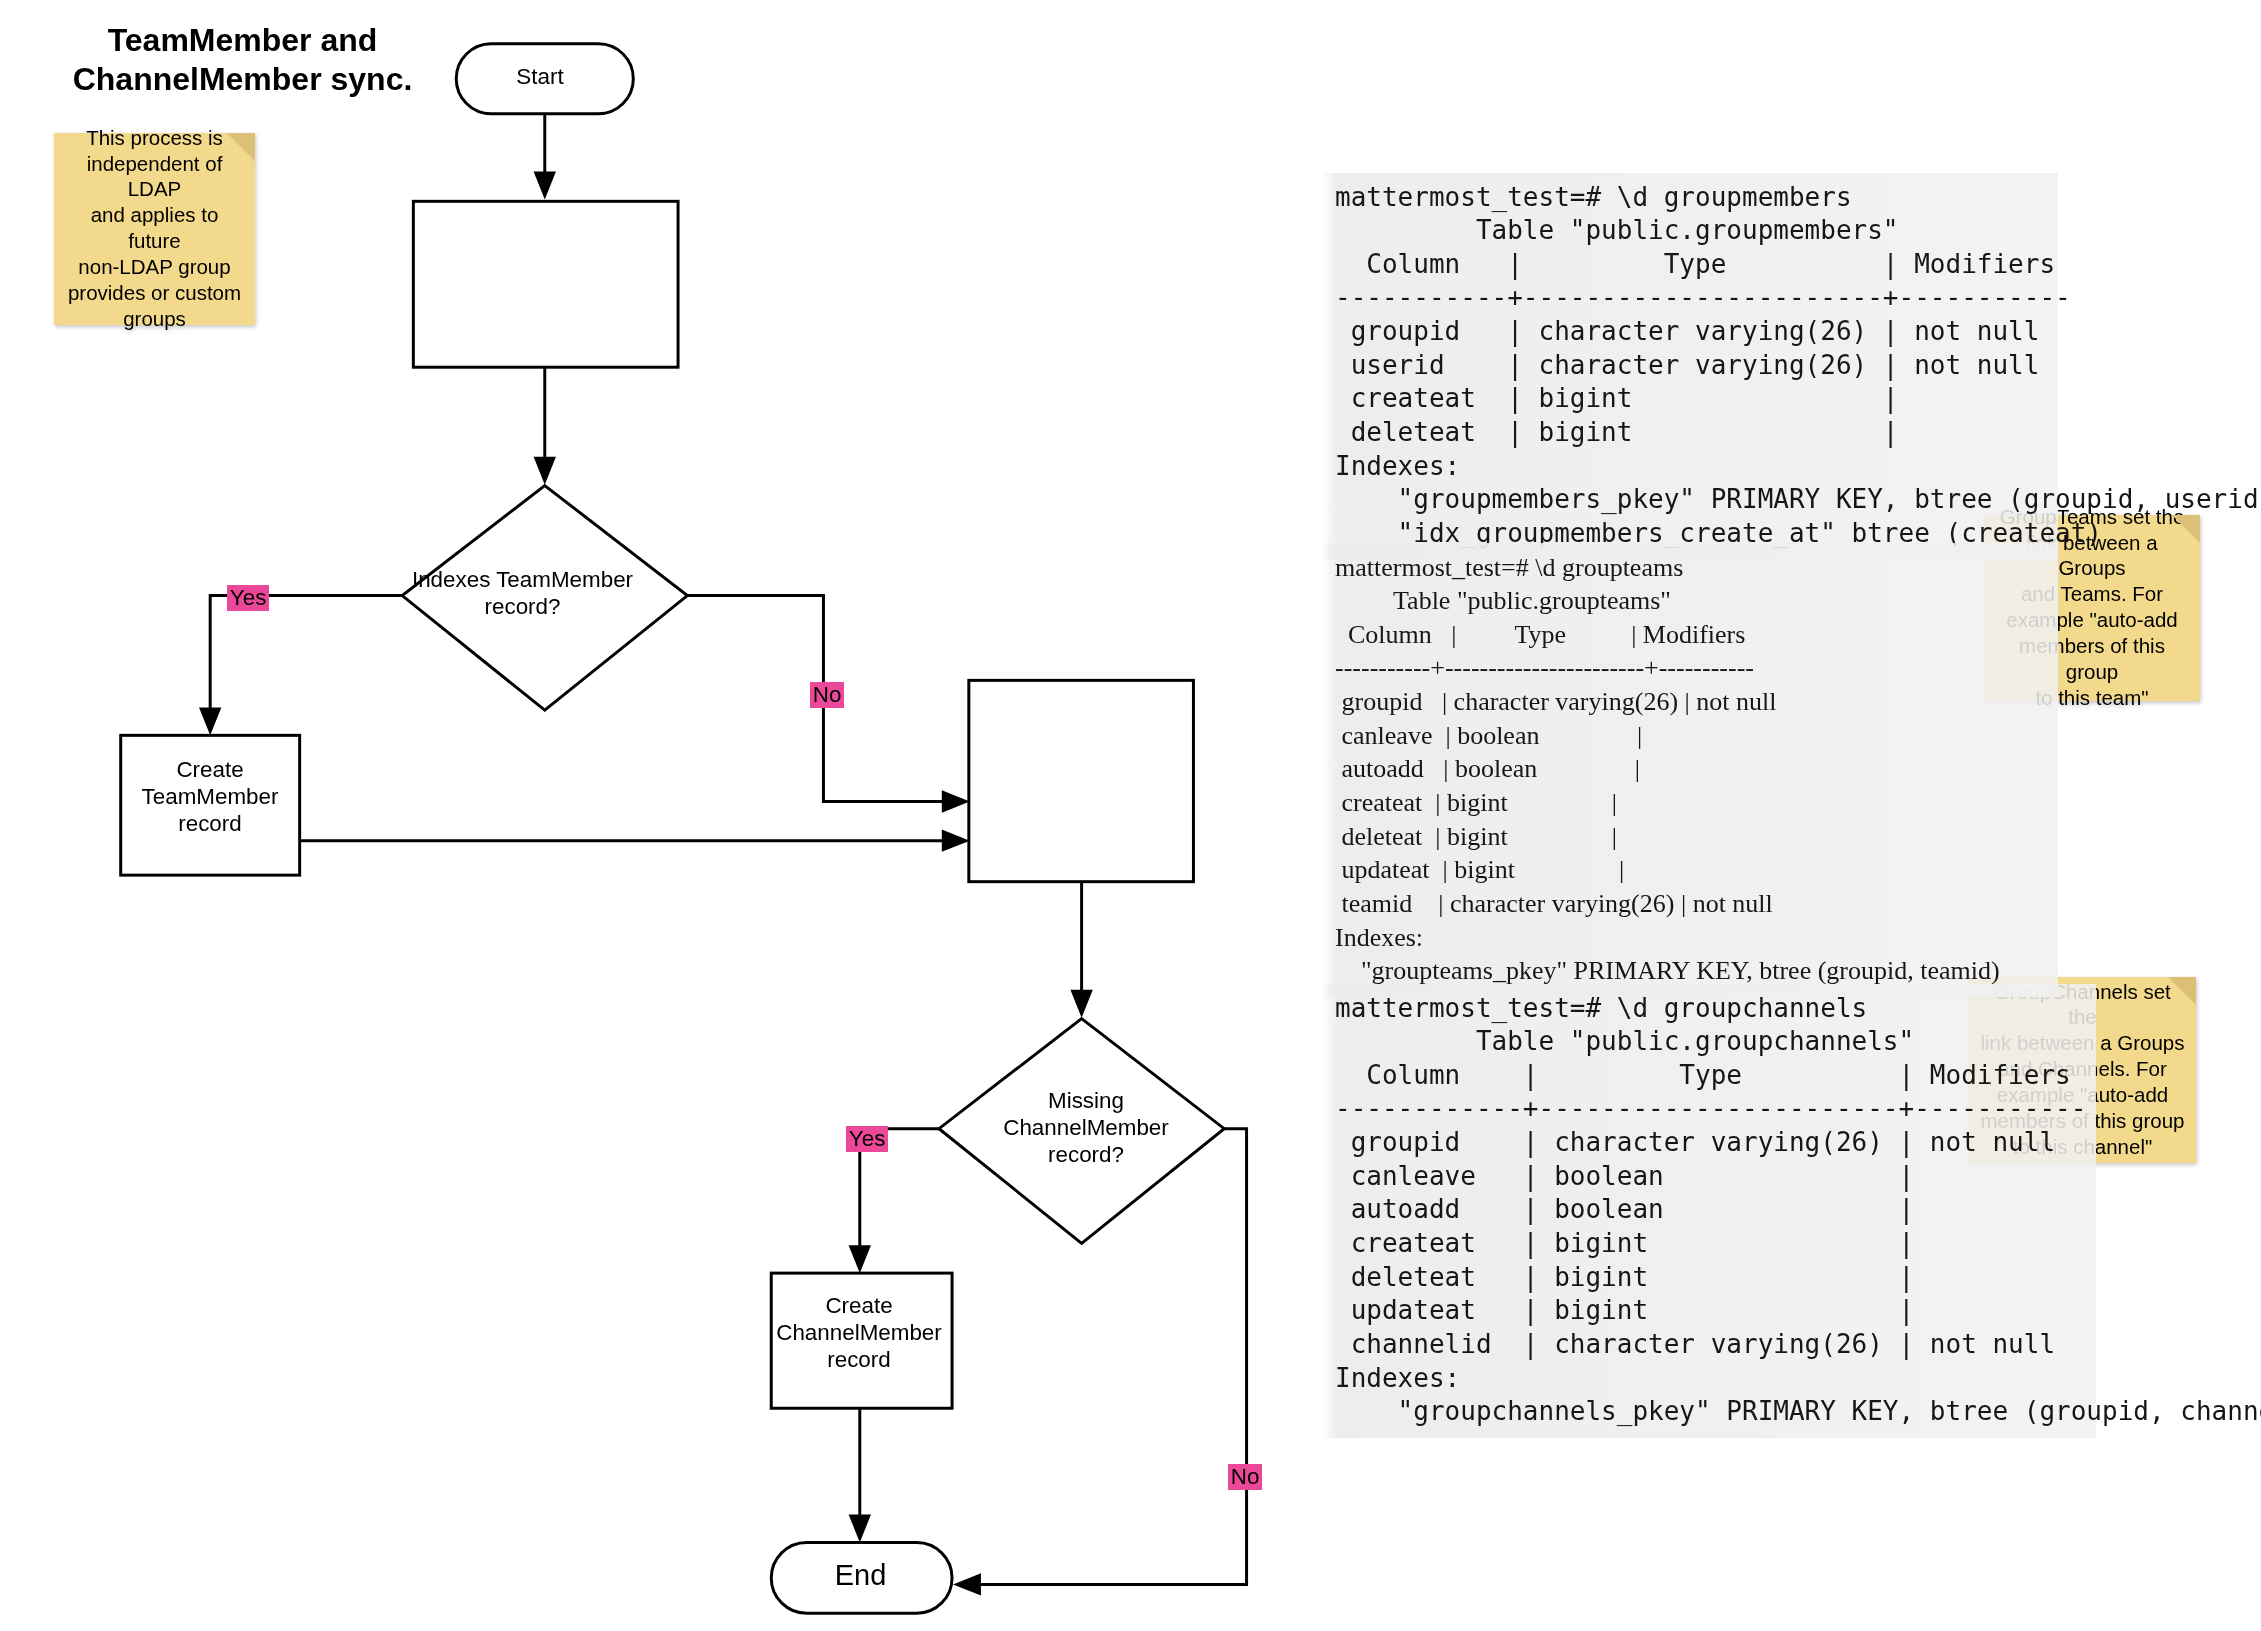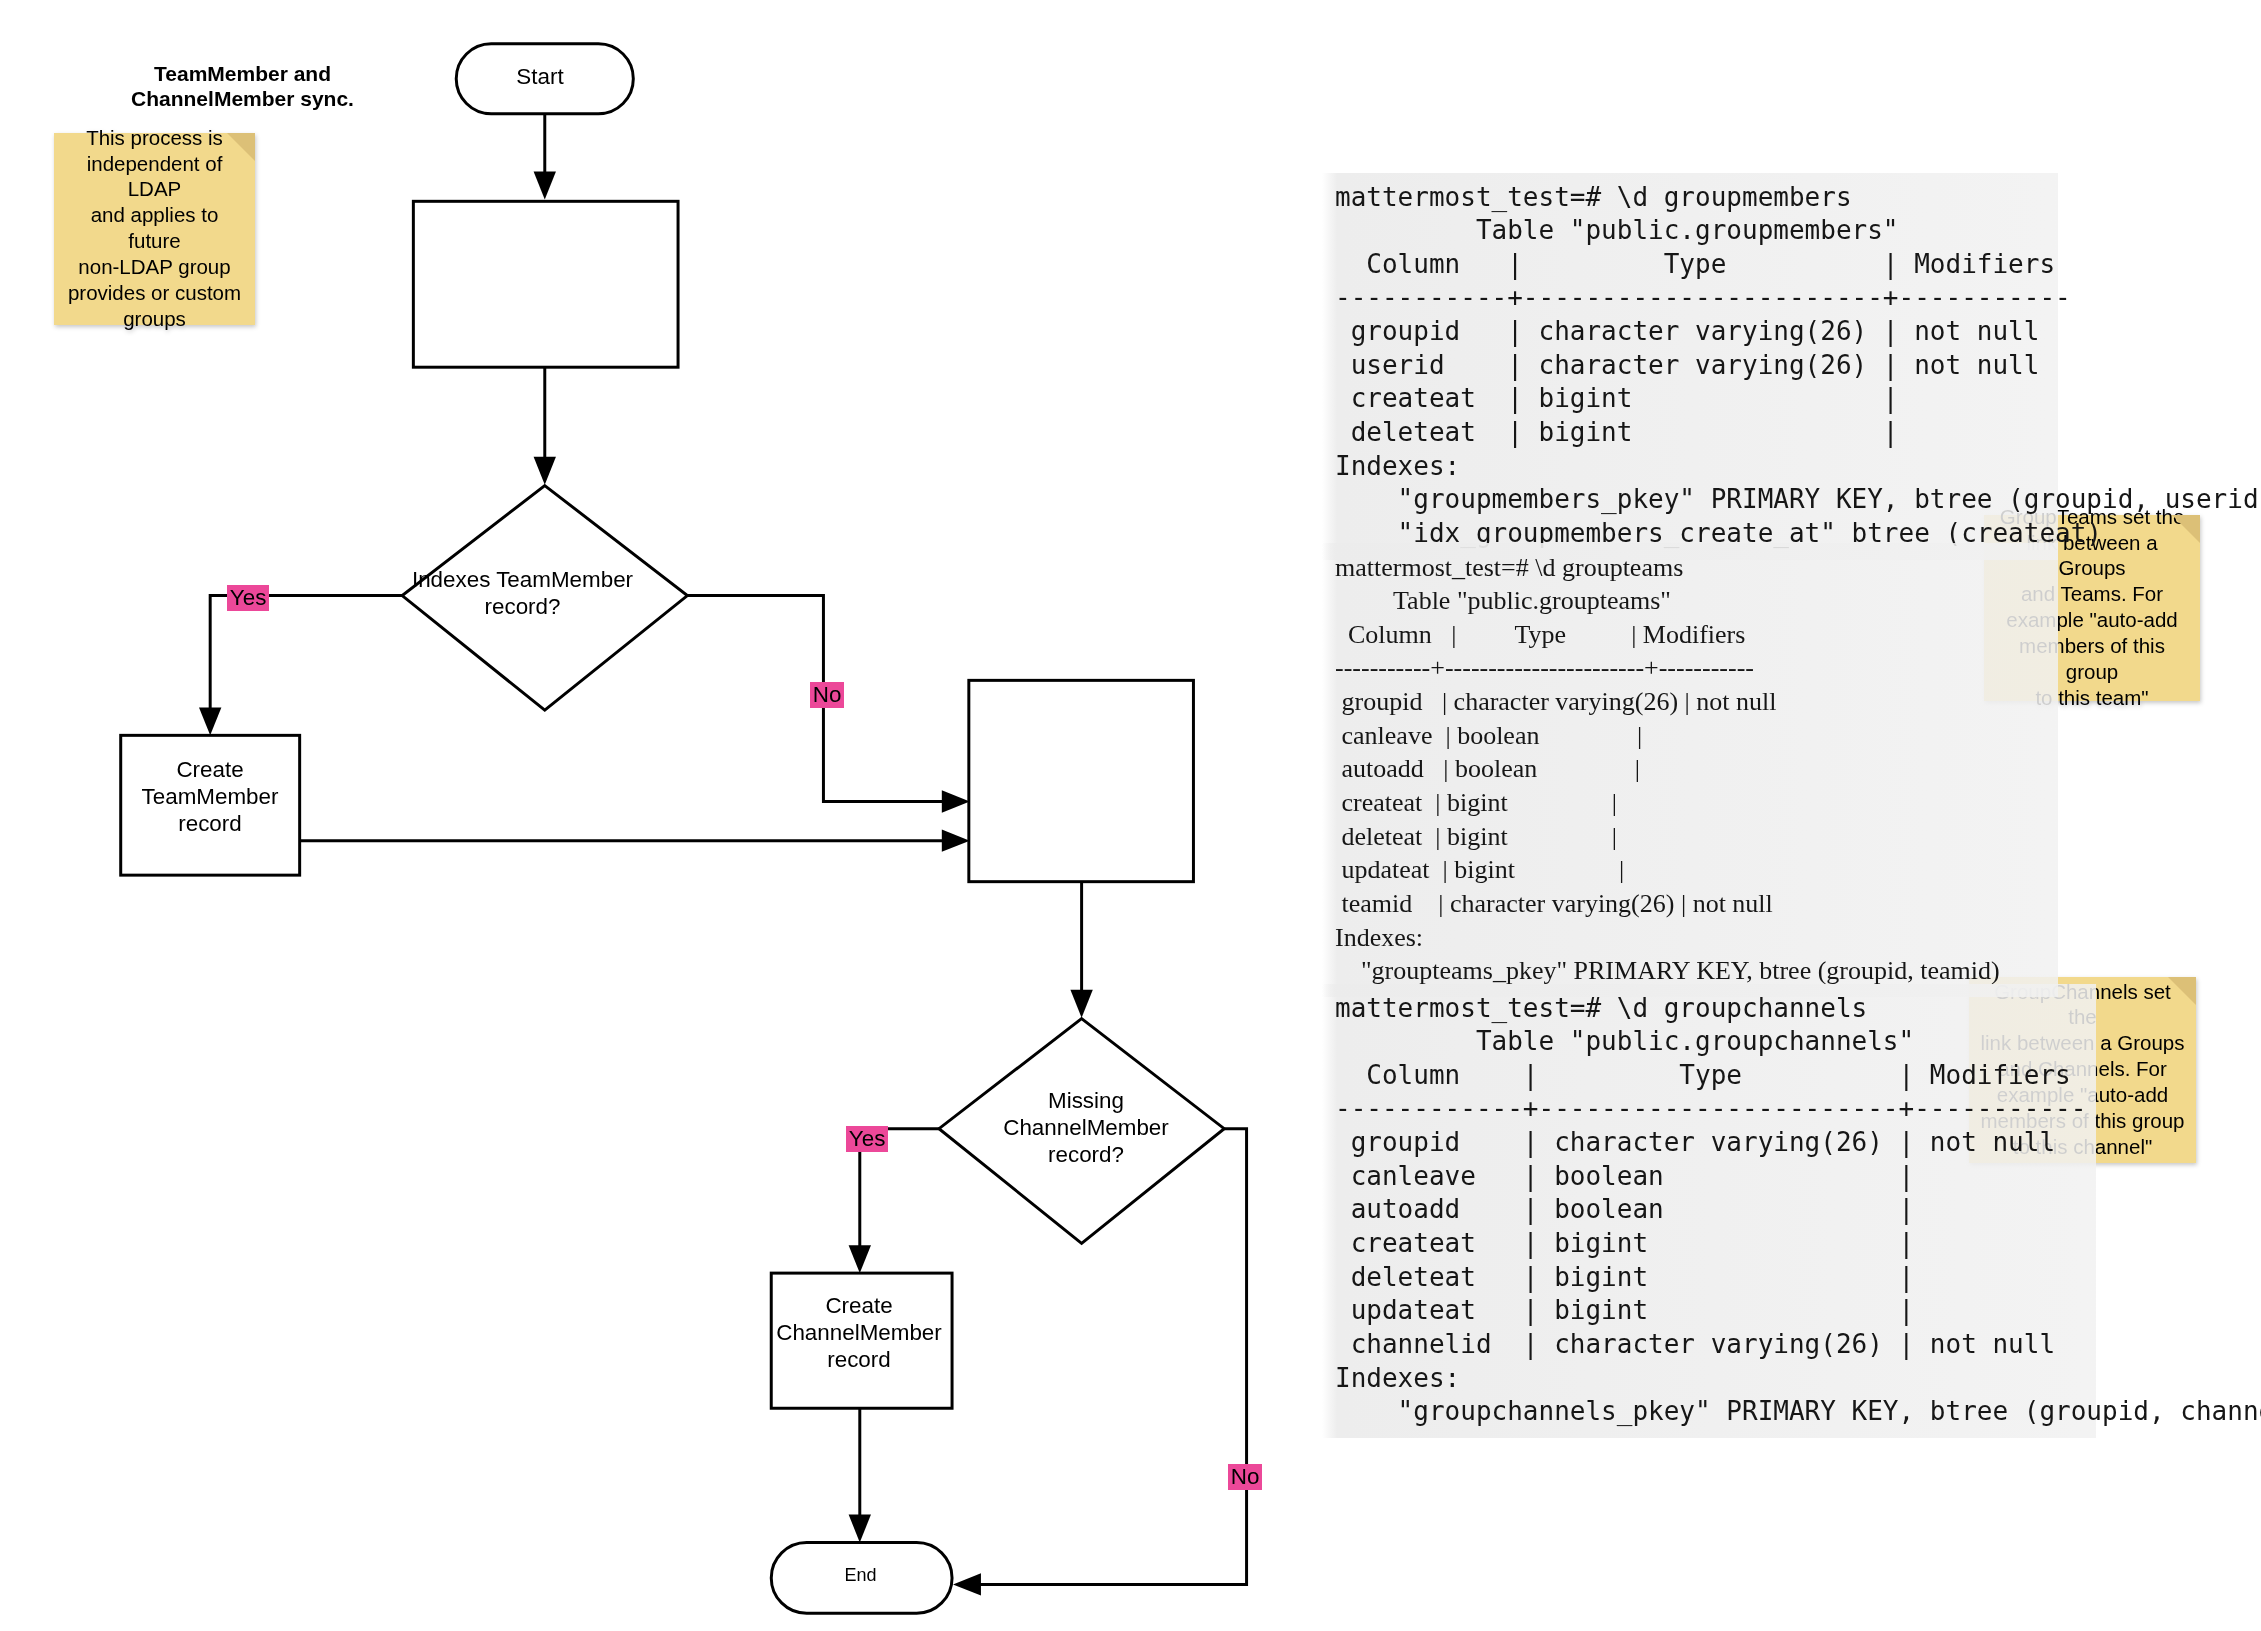--- a/index.html
+++ b/index.html
@@ -62,36 +62,35 @@
     white-space: pre-line;
     pointer-events: auto;
   }
 
   #page-title {
     position: absolute;
     left: 56px;
     top: 20.5px;
     width: 373px;
     text-align: center;
-    font-size: 21px;
+    font-size: 32px;
     font-weight: bold;
     line-height: 1.22;
     white-space: pre-line;
-    margin-top: 40px;
   }
 
   
   .t-start  { left: 447px; top: 45px;  width: 186px; height: 65px;  font-size: 22.4px; }
   .t-proc1  { left: 418px; top: 207px; width: 254px; height: 149px; font-size: 22.4px; }
   .t-dec1   { left: 392px; top: 556px; width: 261px; height: 75px;  font-size: 22.4px; }
   .t-create-tm { left: 127px; top: 746px; width: 166px; height: 103px; font-size: 22.4px; }
   .t-proc2  { left: 971px; top: 686px; width: 207px; height: 186px; font-size: 22.4px; }
   .t-dec2   { left: 988px; top: 1077px; width: 196px; height: 103px; font-size: 22.4px; }
   .t-create-cm { left: 774px; top: 1282px; width: 170px; height: 103px; font-size: 22.4px; }
-  .t-end    { left: 774px; top: 1543px; width: 173px; height: 65px;  font-size: 18px; }
+  .t-end    { left: 774px; top: 1543px; width: 173px; height: 65px;  font-size: 29px; }
 
   .edge-label {
     position: absolute;
     font-size: 22.4px;
     color: #000000;
     font-family: "Liberation Sans", sans-serif;
     background: #ec4899;
     padding: 0 2.8px;
   }
   .lbl-yes1 { left: 227px; top: 585px; }

